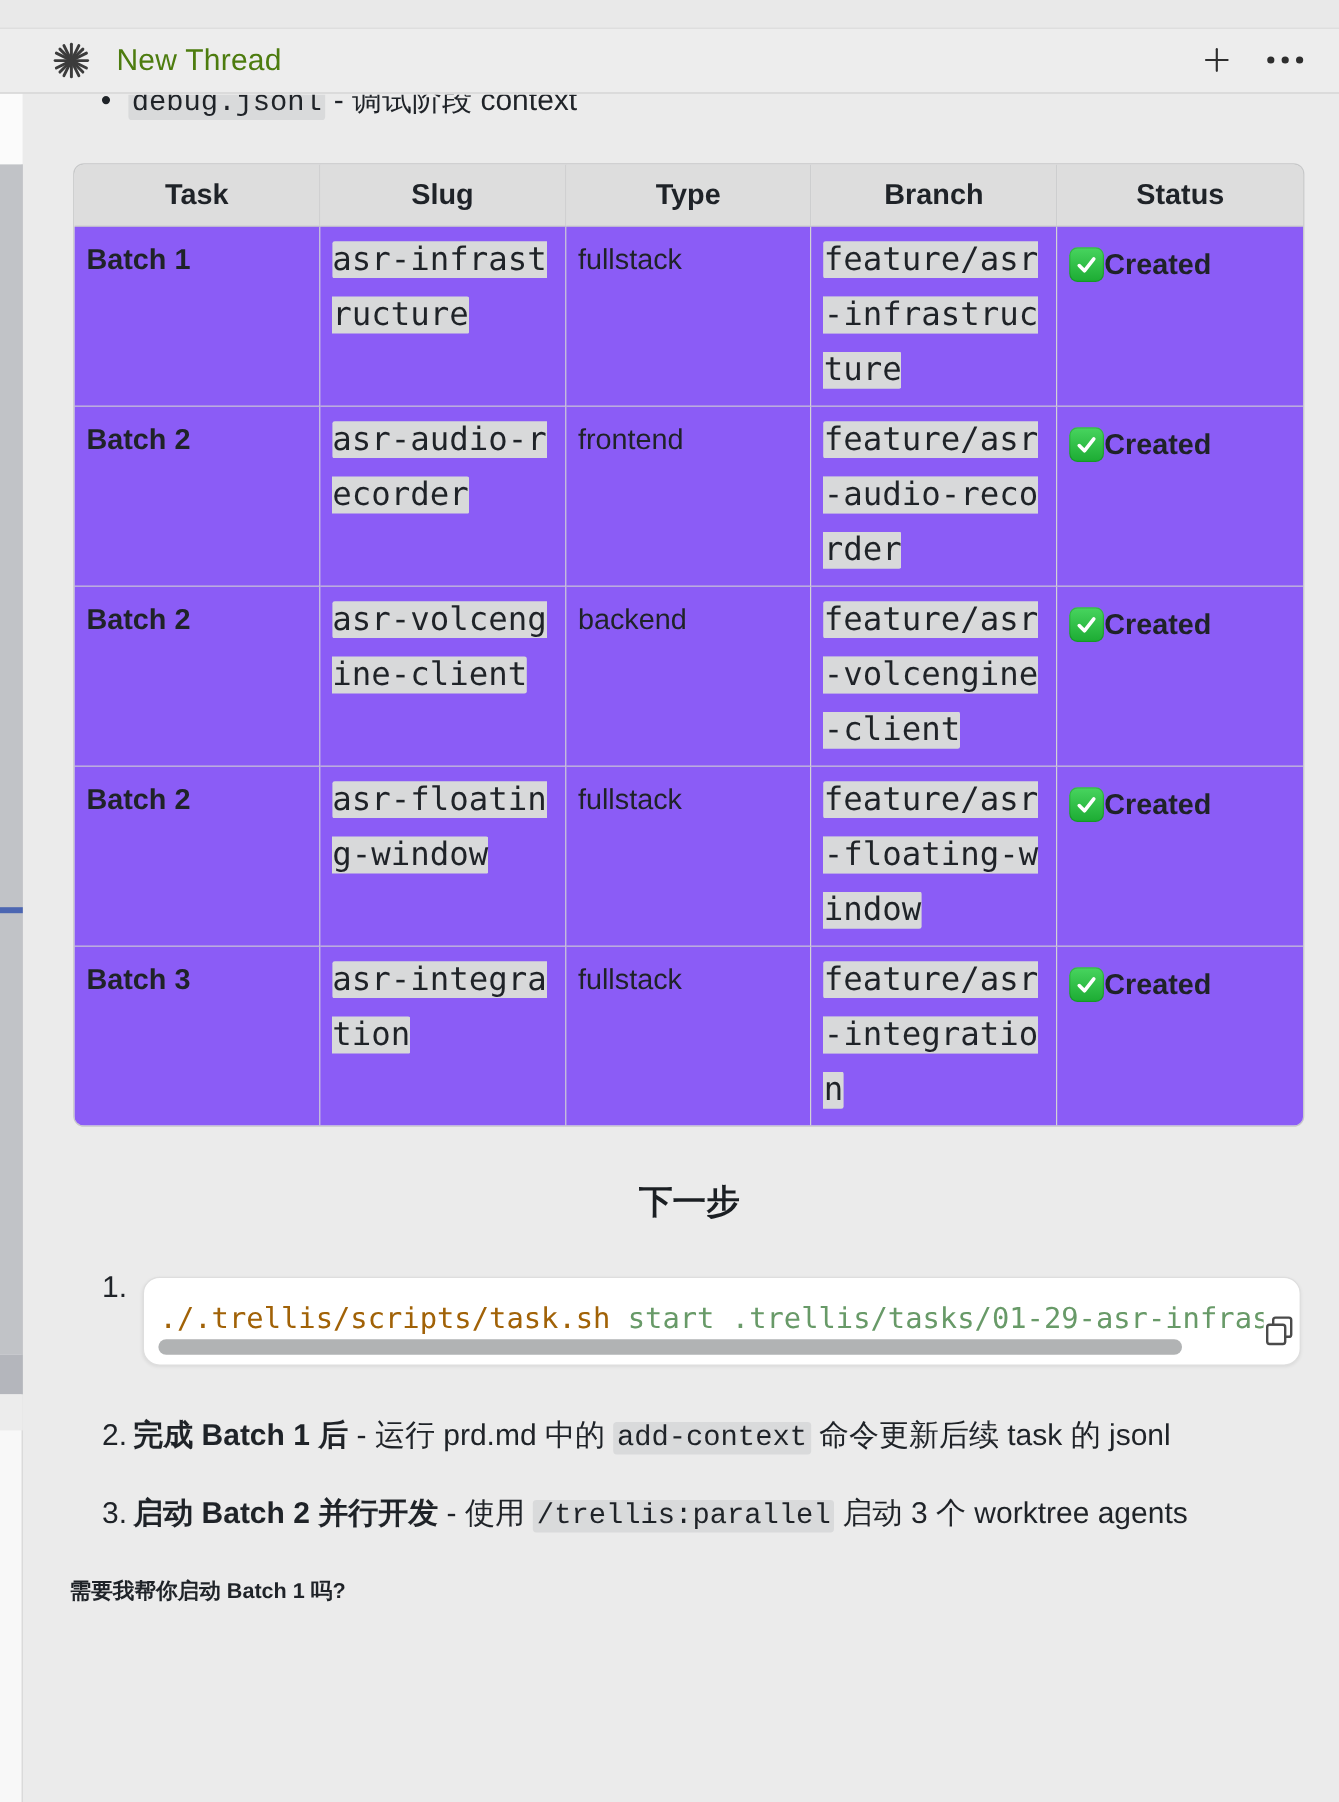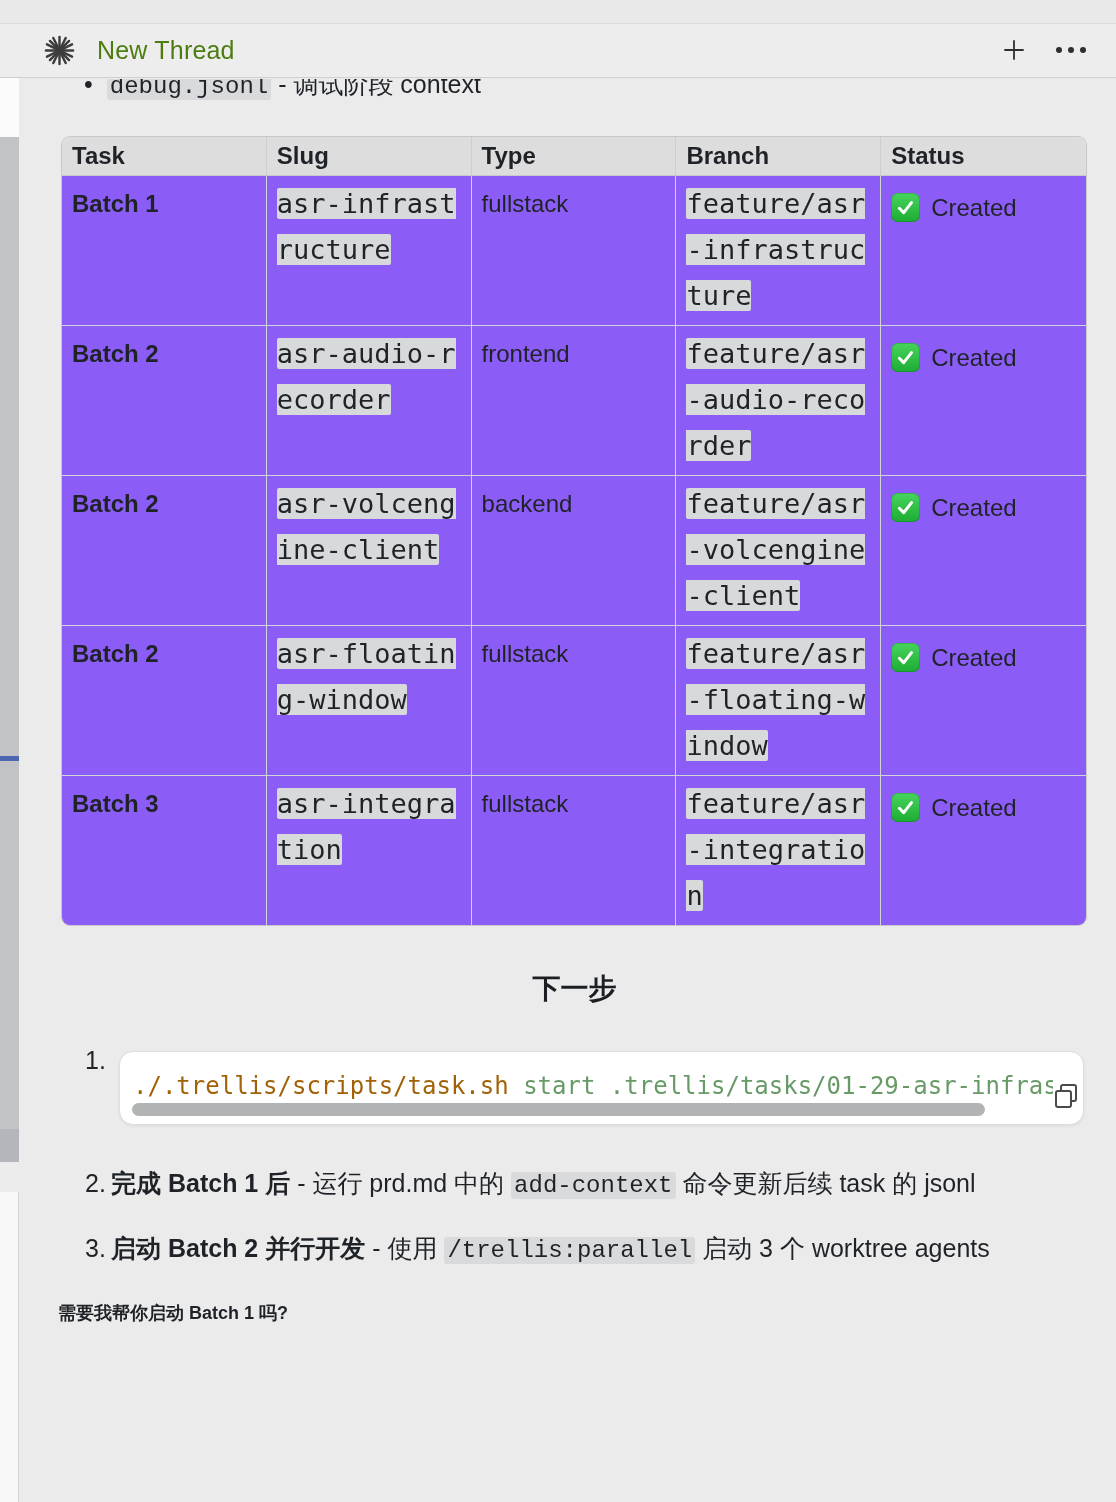--- a/index.html
+++ b/index.html
@@ -39,32 +39,32 @@
   .check{display:inline-flex;align-items:center;justify-content:center;flex:0 0 auto;
          background:linear-gradient(180deg,#48d55f 0%,#1cab33 100%);
          box-shadow:inset 0 0 0 1px rgba(0,90,0,.25);}
   .check.big{width:37px;height:37px;border-radius:9px;}
   .check.small{width:29px;height:29px;border-radius:7px;}
   .check svg{width:72%;height:72%;}
   
   .table-wrap{margin:31px 0 0 3px;width:1026px;border:1px solid #c7c8c9;border-radius:9px;
               overflow:hidden;box-sizing:border-box;}
   table{border-collapse:separate;border-spacing:0;table-layout:fixed;width:100%;font-size:24px;}
-  th{background:#dddddd;text-align:left;font-weight:bold;height:39px;padding:0 10px;
+  th{background:#dddddd;text-align:center;font-weight:bold;height:52px;padding:0 10px;
      border-right:1px solid #cdcecf;border-bottom:1px solid #c7c8c9;box-sizing:border-box;}
   th:last-child{border-right:none;}
   td{background:#8b5cf6;vertical-align:top;padding:5px 12px 6px 10px;line-height:45px;
      border-right:1px solid #d2d3d4;border-bottom:1px solid #d2d3d4;box-sizing:border-box;}
   td:last-child{border-right:none;}
   tr:last-child td{border-bottom:none;}
   tr.data-row{height:146px;}
   td.cell-task{font-weight:bold;}
   code.cell-code{font-family:"DejaVu Sans Mono",monospace;font-size:27px;background:#d8d9da;
                  word-break:break-all;border-radius:2px;}
-  td.cell-status .status-inner{display:flex;align-items:center;gap:11px;margin-top:4px;}
+  td.cell-status .status-inner{display:flex;align-items:center;margin-top:4px;font-weight:bold;}
   
   .next-heading{margin:44px 0 0 3px;font-size:28px;font-weight:bold;color:#1b1f23;text-align:center;}
   .steps{margin-top:30px;font-size:25px;line-height:44px;}
   .step{display:flex;align-items:flex-start;}
   .step + .step{margin-top:36px;}
   .step-num{flex:0 0 26px;margin-left:27px;text-align:left;}
   .step-body{flex:1;min-width:0;}
   .step-bold{font-weight:bold;}
   
   .cmd-block{position:relative;margin:13px 0 0 8px;width:965px;height:74px;background:#ffffff;

